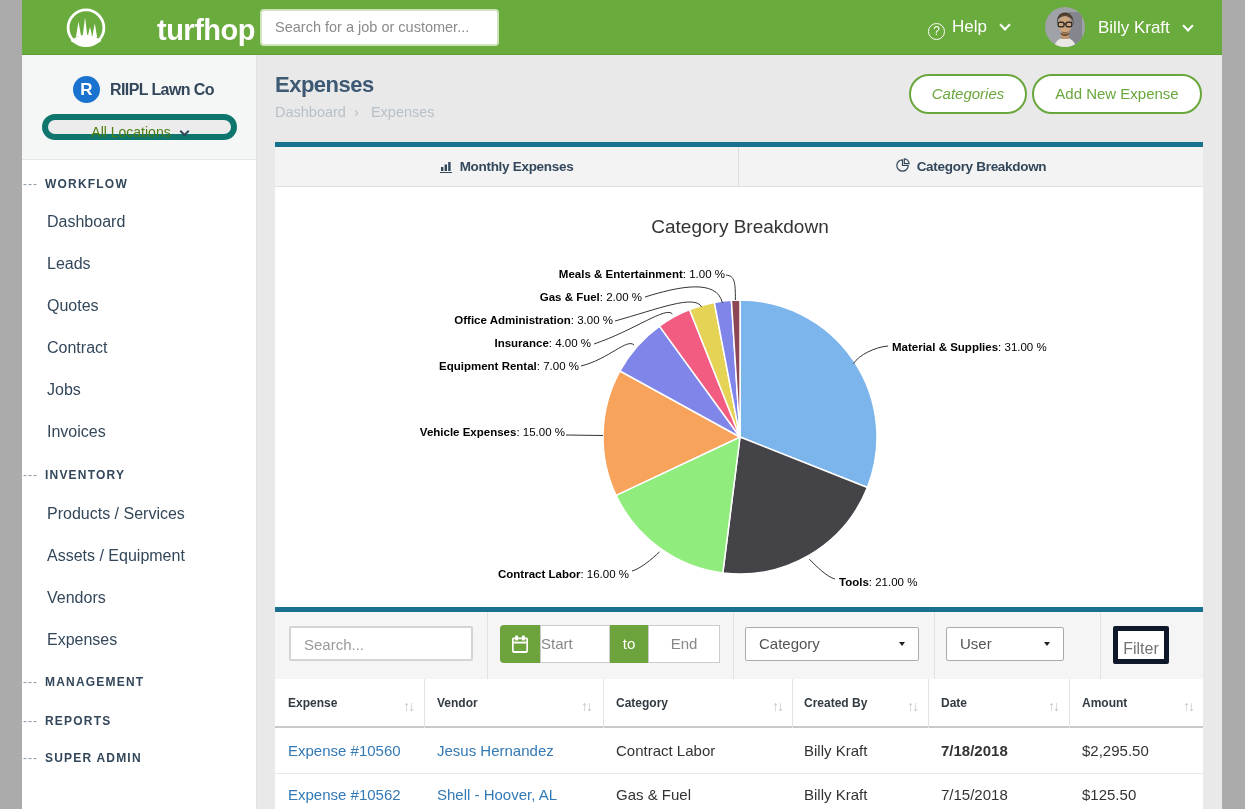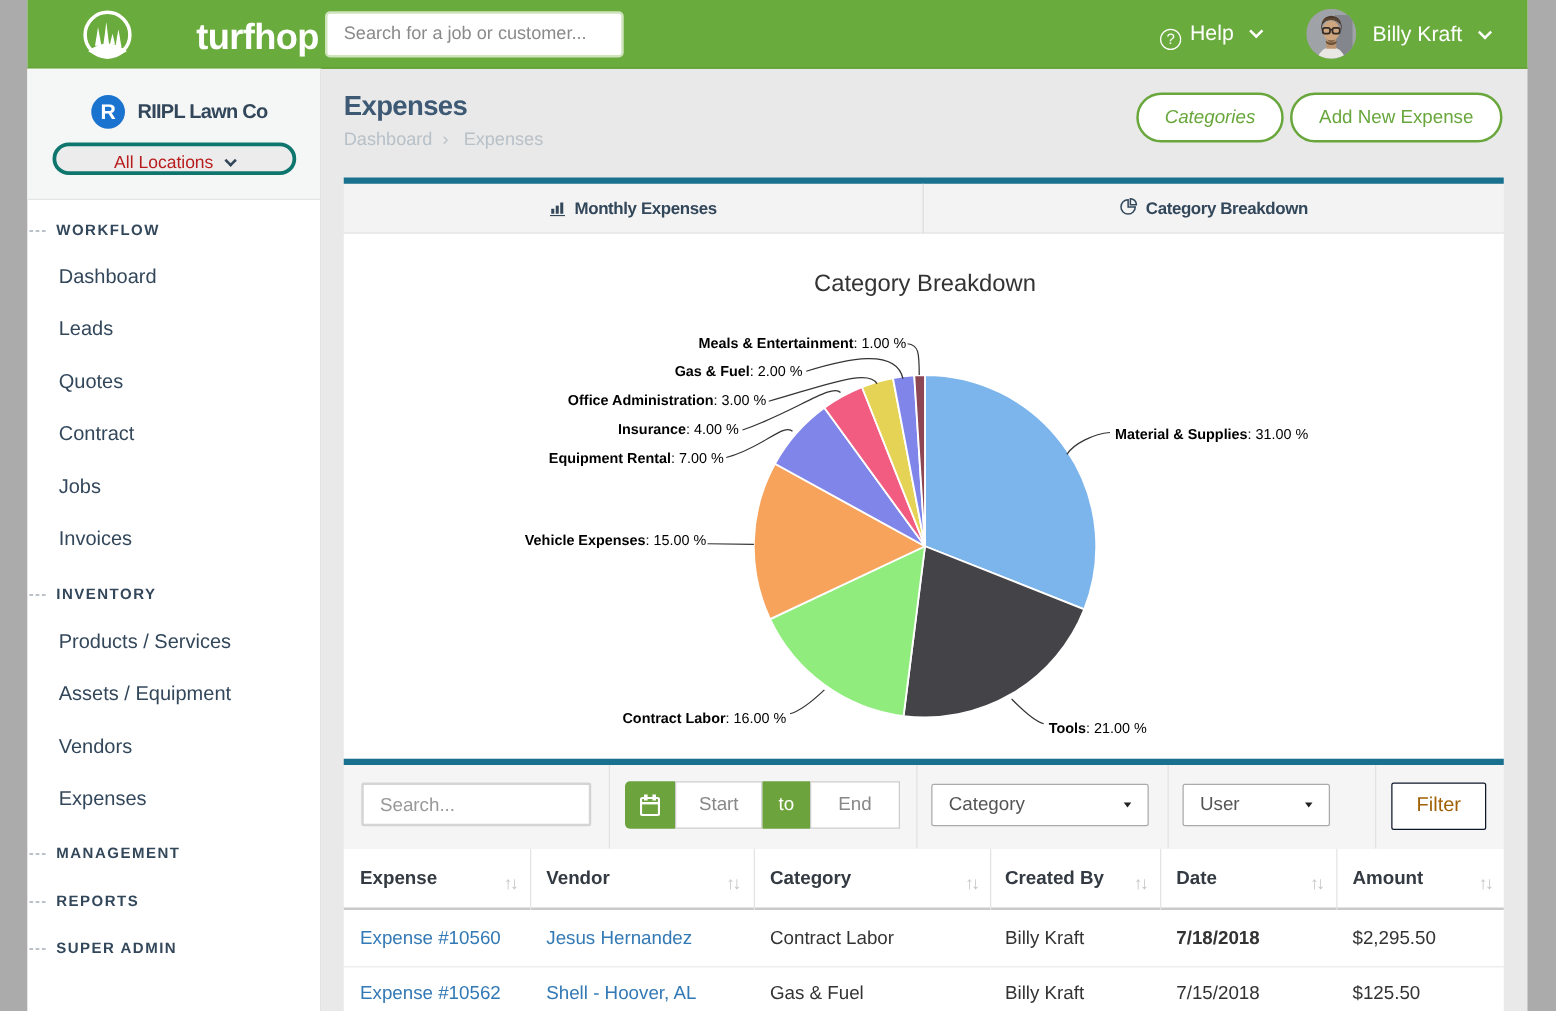--- a/index.html
+++ b/index.html
@@ -15,21 +15,21 @@
 #brand { left:113px; top:14px; color:#fff; font-size:29px; font-weight:bold; letter-spacing:-0.5px;margin-left:44px; }
 #hsearch { left:260px; top:9px; width:239px; height:37px; background:#fff; border:2px solid #cfe3bd; border-radius:4px; color:#8a8a8a; font-size:14.5px; line-height:33px; padding-left:13px; }
 #help { left:928px; top:17px; color:#fff; font-size:17px; }
 #uname { left:1098px; top:18px; color:#fff; font-size:17px; }
 .chev { display:inline-block; width:8px; height:8px; border-right:2px solid #fff; border-bottom:2px solid #fff; transform:rotate(45deg); margin-left:14px; margin-bottom:3px; }
 
 #side { left:22px; top:55px; width:235px; height:754px; background:#fff; border-right:1px solid #e2e2e2; }
 #org { left:22px; top:55px; width:234px; height:105px; background:#f5f6f6; border-bottom:1px solid #e5e5e5; }
 #orgc { left:73px; top:76px; width:27px; height:27px; border-radius:50%; background:#1a73cf; color:#fff; font-size:17px; font-weight:bold; text-align:center; line-height:27px; }
 #orgn { left:110px; top:81px; color:#33475b; font-size:16px; font-weight:bold; letter-spacing:-0.6px; }
-#locpill { left:42px; top:114px; width:195px; height:26px; background:#ececec; border:3px solid #0f766e; border-radius:13px; color:#b91c1c; font-size:14px; text-align:center; line-height:24px; }
+#locpill { left:42px; top:114px; width:195px; height:26px; background:#ececec; border:6px solid #0f766e; border-radius:13px; color:#4d7c0f; font-size:14px; text-align:center; line-height:24px; }
 .schev { display:inline-block; width:7px; height:7px; border-right:2px solid #33475b; border-bottom:2px solid #33475b; transform:rotate(45deg); margin-left:10px; margin-bottom:2px; }
 .nhead { left:23px; color:#33475b; font-size:12px; font-weight:bold; letter-spacing:1.2px; height:16px; line-height:16px; }
 .nhead .dash { color:#8e9aa5; letter-spacing:1px; font-weight:normal; margin-right:7px; font-size:12px; }
 .nitem { left:47px; color:#33475b; font-size:16px; height:20px; line-height:20px; }
 
 #ptitle { left:275px; top:72px; color:#3d5974; font-size:22px; font-weight:bold; letter-spacing:-0.5px; }
 #crumb { left:275px; top:104px; color:#b8c0c8; font-size:14.5px; }
 .gbtn { top:74px; height:40px; background:#fff; border:2px solid #69a73d; border-radius:20px; color:#69a73d; font-size:15px; text-align:center; line-height:36px; }
 #btn-cat { left:909px; width:118px;font-style:italic; }
 #btn-add { left:1032px; width:170px; }
@@ -40,31 +40,31 @@
 #tab1 { left:275px; width:463px; }
 #tab2 { left:739px; width:464px; }
 
 #chart { left:275px; top:187px; width:928px; height:420px; background:#fff; }
 
 #tbar2 { left:275px; top:607px; width:928px; height:5px; background:#19718f; }
 #frow { left:275px; top:612px; width:928px; height:67px; background:#f5f5f5; }
 .fdiv { top:612px; width:1px; height:67px; background:#e2e2e2; }
 #fsearch { left:289px; top:626px; width:184px; height:35px; border:2px solid #d4d4d4; border-radius:2px; color:#999; font-size:15px; line-height:33px; padding-left:13px; background:#fff; }
 #dcal { left:500px; top:625px; width:40px; height:38px; background:#6da33c; border-radius:4px 0 0 4px; }
-#dstart { left:540px; top:625px; width:70px; height:38px; background:#fff; border:1px solid #ccc; color:#888; font-size:15px; text-align:center; line-height:36px; }
+#dstart { left:540px; top:625px; width:70px; height:38px; background:#fff; border:1px solid #ccc; color:#888; font-size:15px; text-align:left; line-height:36px; }
 #dto { left:610px; top:625px; width:38px; height:38px; background:#6da33c; color:#fff; font-size:15px; text-align:center; line-height:38px; }
 #dend { left:648px; top:625px; width:72px; height:38px; background:#fff; border:1px solid #ccc; color:#888; font-size:15px; text-align:center; line-height:36px; }
 .fsel { top:627px; height:34px; border:1px solid #aaa; border-radius:2px; background:#fff; color:#555; font-size:15px; line-height:32px; padding-left:13px; }
 #fcat { left:745px; width:174px; }
 #fuser { left:946px; width:118px; }
 .fsel .arr { position:absolute; right:13px; top:14px; width:0; height:0; border-left:3.5px solid transparent; border-right:3.5px solid transparent; border-top:4.5px solid #222; }
-#fbtn { left:1113px; top:626px; width:76px; height:38px; background:#fff; border:1px solid #0f172a; color:#a16207; font-size:16px; text-align:center; line-height:36px; border-radius:2px; }
+#fbtn { left:1113px; top:626px; width:56px; height:38px; background:#fff; border:5px solid #0f172a; color:#737373; font-size:16px; text-align:center; line-height:36px; border-radius:2px; }
 
 #thead { left:275px; top:679px; width:928px; height:49px; background:#fff; border-bottom:2px solid #c9c9c9; }
-.th { top:694px; color:#333a42; font-size:15px; font-weight:bold; height:18px; line-height:18px; }
+.th { top:694px; color:#333a42; font-size:12px; font-weight:bold; height:18px; line-height:18px; }
 .sort { color:#c5c5c5; font-size:14px; font-weight:normal; letter-spacing:-2px; top:697px !important; }
 .tdiv { width:1px; background:#e3e3e3; }
 .trow { left:275px; width:928px; height:45px; background:#fff; border-bottom:1px solid #e8e8e8; }
 .td { font-size:15px; color:#333; height:18px; line-height:18px; }
 .td a { color:#3379b5; text-decoration:none; }
 </style>
 </head>
 <body>
 <div class="abs" id="edgeL"></div>
 <div class="abs" id="edgeR"></div>

